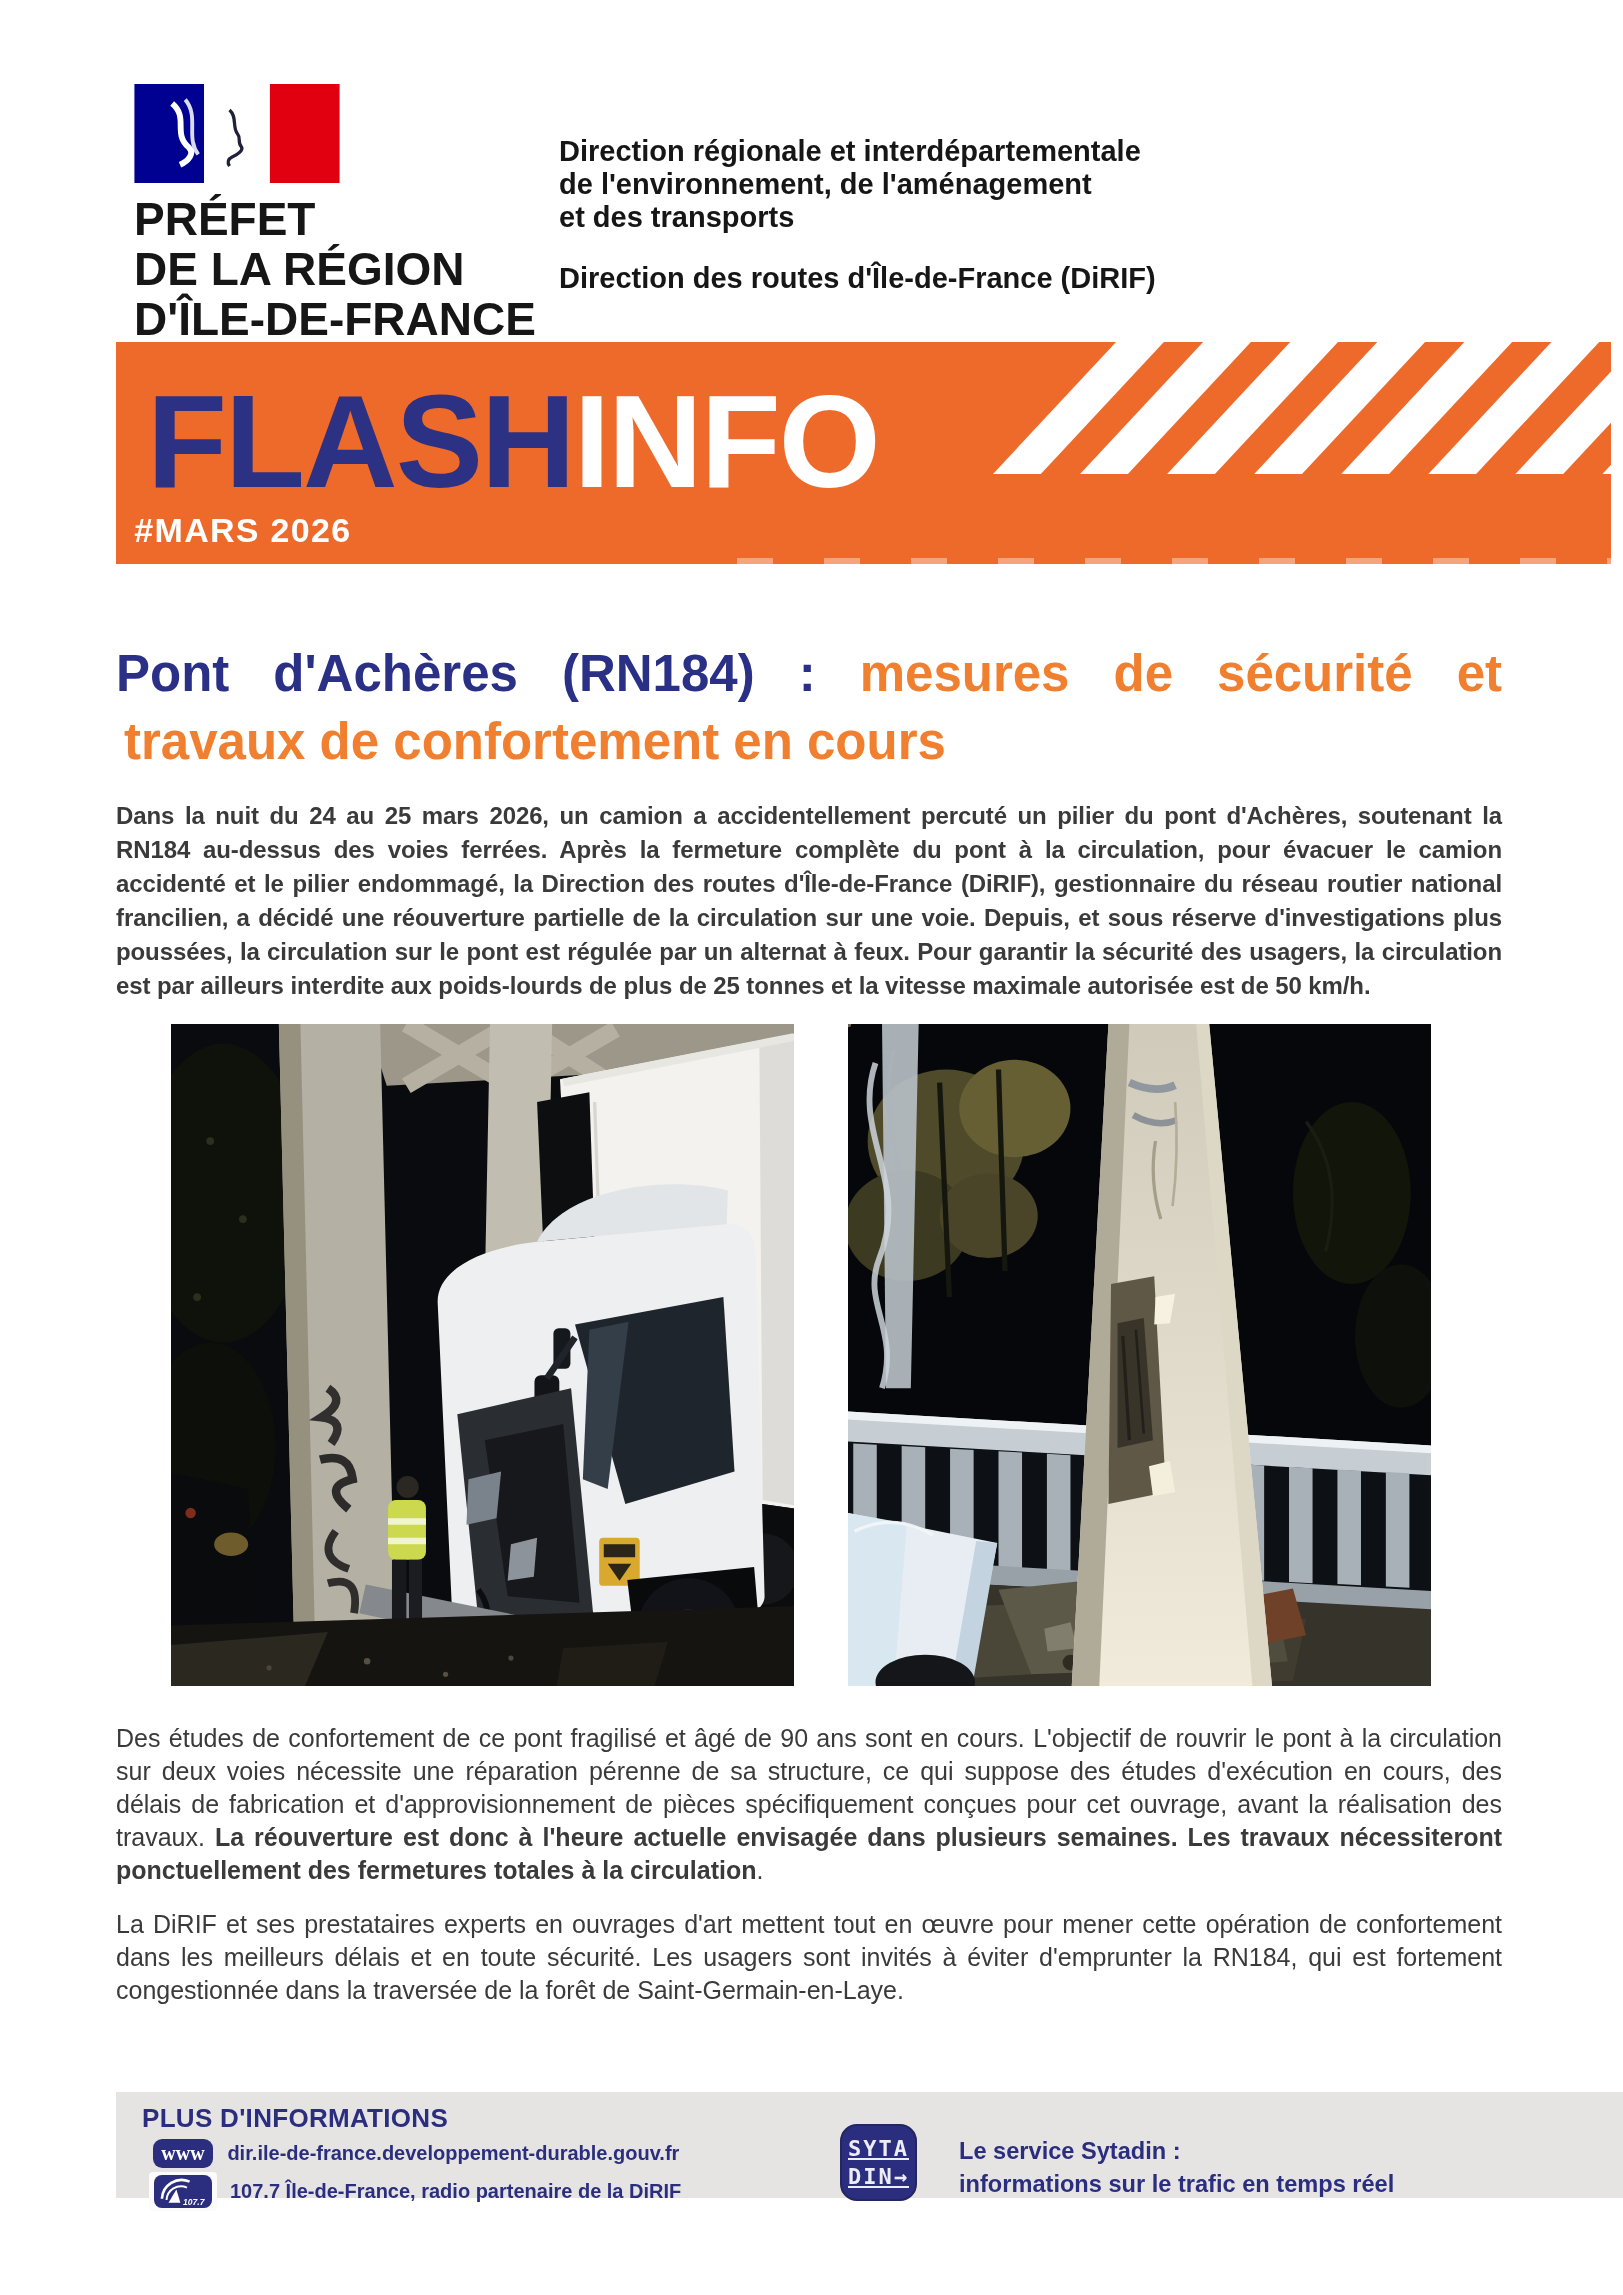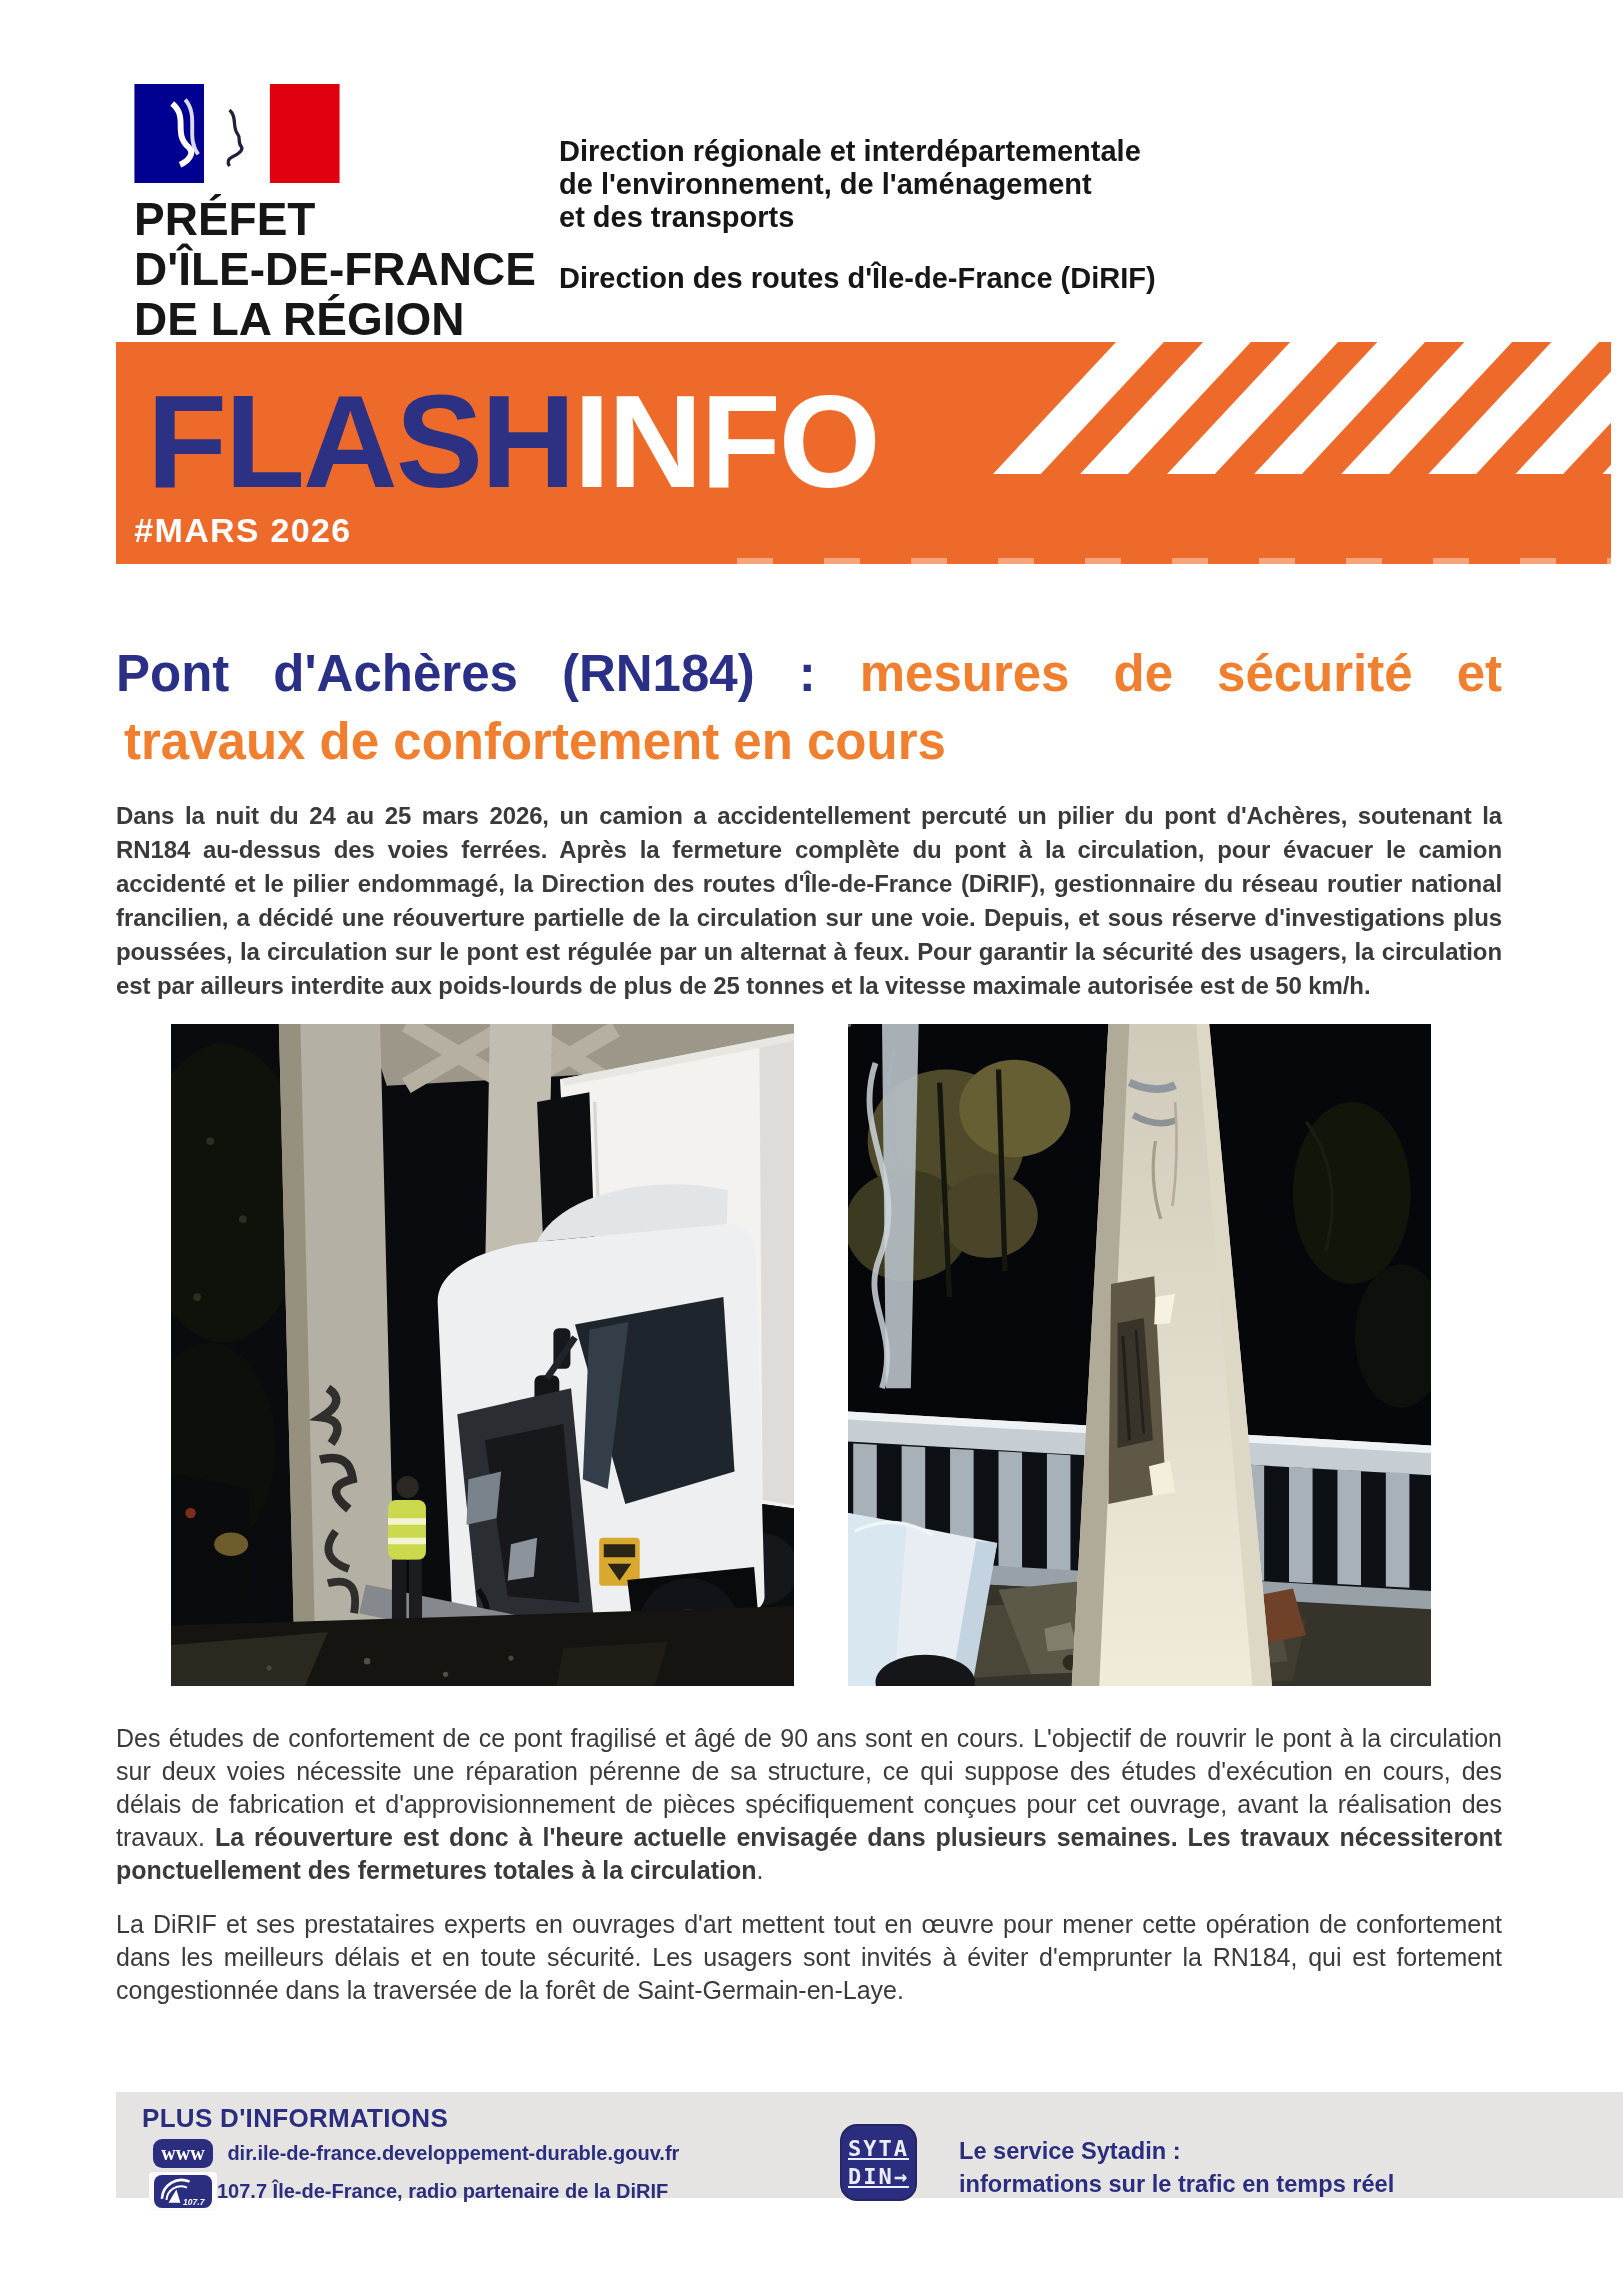--- a/index.html
+++ b/index.html
@@ -43,21 +43,21 @@
   
   .photo{position:absolute;top:1024px;display:block;}
   .photo-left{left:171px;width:623px;height:662px;}
   .photo-right{left:848px;width:583px;height:662px;}
   
   .footer{position:absolute;left:116px;top:2092px;width:1508px;height:106px;background:#E5E4E3;}
   .f-heading{position:absolute;left:26px;top:10.5px;font-size:26px;font-weight:700;
     color:#2B2E7E;letter-spacing:0.3px;}
   .f-row{position:absolute;display:flex;align-items:center;}
   .f-row1{left:37px;top:46px;height:30px;gap:14.4px;}
-  .f-row2{left:33px;top:80px;height:39px;}
+  .f-row2{left:33px;top:80px;height:39px;gap:13px;}
   .www-badge{width:60px;height:29px;background:#2B2E7E;border-radius:9.2px;color:#ffffff;
     font-size:20px;font-weight:700;display:flex;align-items:center;justify-content:center;font-family:Liberation Serif, serif;}
   .radio-badge{width:68px;height:39px;background:#fbfbfb;border-radius:3.9px;
     display:flex;align-items:center;justify-content:center;}
   .f-link,.f-text{font-size:20px;font-weight:700;color:#2B2E7E;text-decoration:none;}
   .sytadin-logo{position:absolute;left:724px;top:32px;width:77px;height:77px;background:#2B2E7E;
     border:2.6px solid #23265F;border-radius:17px;box-sizing:border-box;display:flex;flex-direction:column;
     align-items:center;justify-content:center;font-family:"DejaVu Sans Mono", monospace;
     font-size:22px;font-weight:700;color:#EDEDF8;letter-spacing:2px;line-height:27.5px;}
   .sytadin-text{position:absolute;left:843px;top:43px;font-size:23.6px;font-weight:700;
@@ -72,22 +72,22 @@
     <rect x="0" y="0" width="107" height="152" fill="#000091"></rect>
     <rect x="107" y="0" width="101" height="152" fill="#ffffff"></rect>
     <rect x="208" y="0" width="107" height="152" fill="#E1000F"></rect>
     <path d="M58,30 C84,52 58,76 84,98 C92,106 84,118 70,124" stroke="#ffffff" stroke-width="9" fill="none"></path>
     <path d="M78,24 C100,50 78,82 98,108" stroke="#ffffff" stroke-width="6" fill="none" opacity="0.85"></path>
     <path d="M146,40 C158,50 150,66 158,76 C164,83 158,90 164,96 C168,101 160,108 150,112 C144,115 142,120 146,126" stroke="#20203a" stroke-width="5" fill="none"></path>
   </svg>
 
   <div class="logo-title">
     <div>PRÉFET</div>
+    <div>DE LA RÉGION</div>
     <div>D'ÎLE-DE-FRANCE</div>
-    <div>DE LA RÉGION</div>
   </div>
 
   <div class="motto">
     <div>Liberté</div>
     <div>Égalité</div>
     <div>Fraternité</div>
   </div>
 
   <div class="direction-block">
     <div>Direction régionale et interdépartementale</div>

